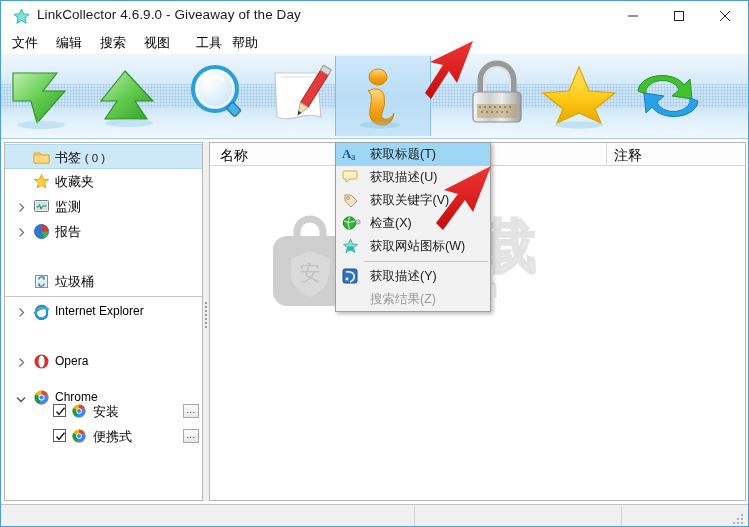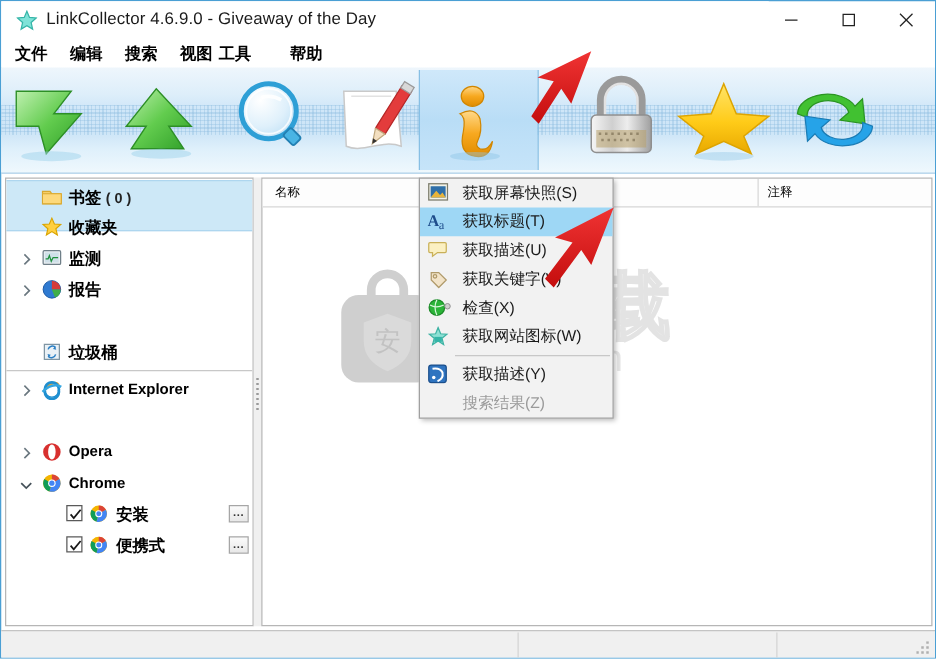--- a/index.html
+++ b/index.html
@@ -35,21 +35,20 @@
   }
   .win-btn svg{display:block;}
   #btn-min{left:609px;}
   #btn-max{left:655px;}
   #btn-close{left:701px;}
 
   
   .menubar{
     position:absolute;left:0;top:31px;width:747px;height:22px;
     background:#ffffff;
-    font-weight:bold;
   }
   .menu-item{
     position:absolute;top:2px;height:18px;
     font-size:13px;color:#000;white-space:nowrap;
   }
 
   
   .toolbar{
     position:absolute;left:0;top:53px;width:747px;height:84px;
     background:linear-gradient(to bottom,#eef6fc 0%,#ddeefa 26%,#cfe6f8 40%,
@@ -93,30 +92,30 @@
   .list-pane{
     position:absolute;left:208px;top:141px;width:537px;height:359px;
     background:#fff;border:1px solid #b6b6b6;box-sizing:border-box;
     overflow:hidden;
   }
   .list-head{
     position:absolute;left:0;top:0;width:100%;height:23px;
     background:#fdfdfd;border-bottom:1px solid #d6d6d6;box-sizing:border-box;
   }
   .col{
-    position:absolute;top:4px;font-size:10px;color:#000;white-space:nowrap;
+    position:absolute;top:4px;font-size:14px;color:#000;white-space:nowrap;
   }
   .col-sep{
     position:absolute;top:0;width:1px;height:22px;background:#d8d8d8;
   }
 
   
   .trow{
-    position:absolute;left:0;width:197px;height:41px;
-    font-size:13px;color:#000;white-space:nowrap;font-weight:bold;
+    position:absolute;left:0;width:197px;height:25px;
+    font-size:13px;color:#000;white-space:nowrap;
   }
   .trow.sel{
     background:#cde8f7;border-top:1px solid #aed6ef;border-bottom:1px solid #aed6ef;
     box-sizing:border-box;
   }
   .trow .chev{
     position:absolute;top:7px;width:11px;height:11px;color:#5b6a72;
   }
   .trow .ticon{position:absolute;top:4px;width:17px;height:17px;}
   .trow .tlabel{position:absolute;top:4px;font-size:13px;color:#000;}
@@ -216,21 +215,21 @@
         <line x1="11" y1="1" x2="1" y2="11" stroke="#222" stroke-width="1"></line>
       </svg>
     </div>
   </div>
 
   <div class="menubar">
     <div class="menu-item" style="left:11px">文件</div>
     <div class="menu-item" style="left:55px">编辑</div>
     <div class="menu-item" style="left:99px">搜索</div>
     <div class="menu-item" style="left:143px">视图</div>
-    <div class="menu-item" style="left:174px">工具</div>
+    <div class="menu-item" style="left:195px">工具</div>
     <div class="menu-item" style="left:231px">帮助</div>
   </div>
 
   <div class="toolbar">
     <div class="tb-stripe"></div>
 
     <div class="tb-btn" style="left:0px">
       <svg width="84" height="70" viewBox="0 0 84 70">
         <defs>
             <linearGradient id="gA" x1="0" y1="0" x2="1" y2="1">
@@ -449,21 +448,21 @@
       </span>
       <span class="ticon" style="left:28px">
         <svg width="17" height="17" viewBox="0 0 17 17">
           <ellipse cx="8.5" cy="8.5" rx="7" ry="7" fill="#d8302f"></ellipse>
           <ellipse cx="8.5" cy="8.5" rx="3" ry="6" fill="#ffffff"></ellipse>
         </svg>
       </span>
       <span class="tlabel" style="left:50px;font-size:12px;top:5px">Opera</span>
     </div>
 
-    <div class="trow" style="top:231px">
+    <div class="trow" style="top:242px">
       <span class="chev" style="left:10px;top:8px">
         <svg width="12" height="11" viewBox="0 0 12 11">
             <polyline points="2,3.5 6,7.5 10,3.5" fill="none" stroke="#46525a" stroke-width="1.4"></polyline>
           </svg>
       </span>
       <span class="ticon" style="left:28px">
         <svg width="17" height="17" viewBox="0 0 17 17">
           <circle cx="8.5" cy="8.5" r="7" fill="#f4b400"></circle>
           <path d="M8.5,1.5 A7,7 0 0,1 14.6,5.2 L8.5,8.5 Z" fill="#db4437"></path>
           <path d="M2.4,5.2 A7,7 0 0,0 6.6,15.2 L8.5,8.5 Z" fill="#0f9d58"></path>
@@ -537,30 +536,20 @@
         <text x="43" y="65" font-size="21" fill="#c2c2c2" text-anchor="middle" font-family="'Liberation Sans',sans-serif">安</text>
       </svg>
     </span>
     <div class="wm-text">安下载</div>
     <div class="wm-sub">anxz.com</div>
   </div>
 
   <div class="ctxmenu">
     <div class="ctx-gutter"></div>
 
-    <div class="ctxitem">
-      <span class="ci">
-        <svg width="17" height="15" viewBox="0 0 17 15">
-          <rect x="1" y="1" width="15" height="13" fill="#f3f3e7" stroke="#7a7a6a" stroke-width="1"></rect>
-          <rect x="2.5" y="3" width="12" height="9" fill="#2f6fa8"></rect>
-          <path d="M2.5,12 L7,6.5 L10,10 L12,8 L14.5,12 Z" fill="#e8b43a"></path>
-        </svg>
-      </span>
-      <span class="cl">获取屏幕快照(S)</span>
-    </div>
 
     <div class="ctxitem sel">
       <span class="ci">
         <svg width="19" height="16" viewBox="0 0 19 16">
           <text x="0" y="12" font-size="13" font-weight="bold" fill="#1f4e8c" font-family="'Liberation Serif',serif">A</text>
           <text x="9" y="14" font-size="10" fill="#1f4e8c" font-family="'Liberation Serif',serif">a</text>
         </svg>
       </span>
       <span class="cl">获取标题(T)</span>
     </div>

